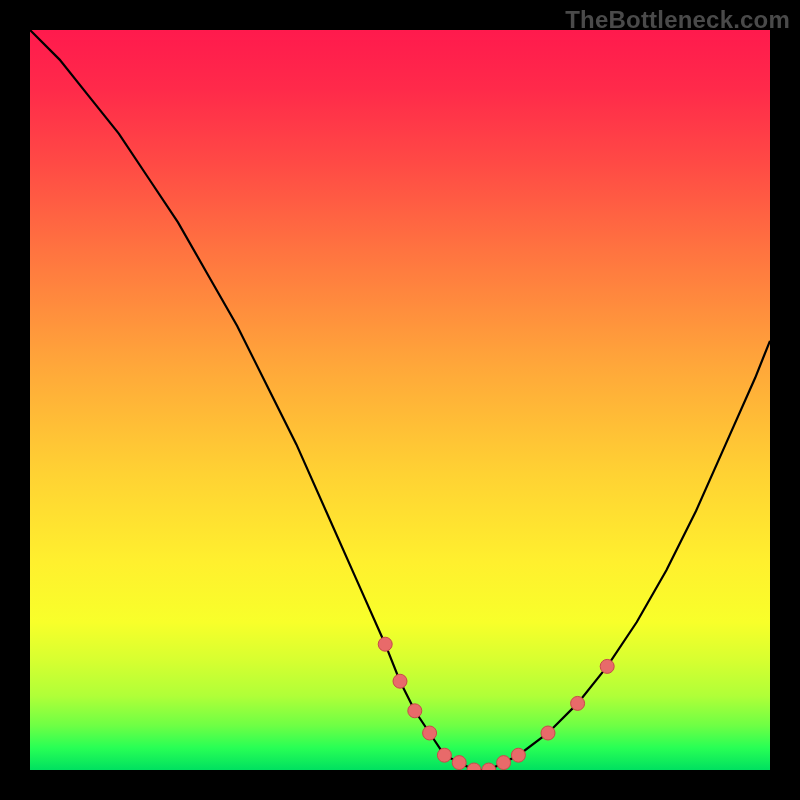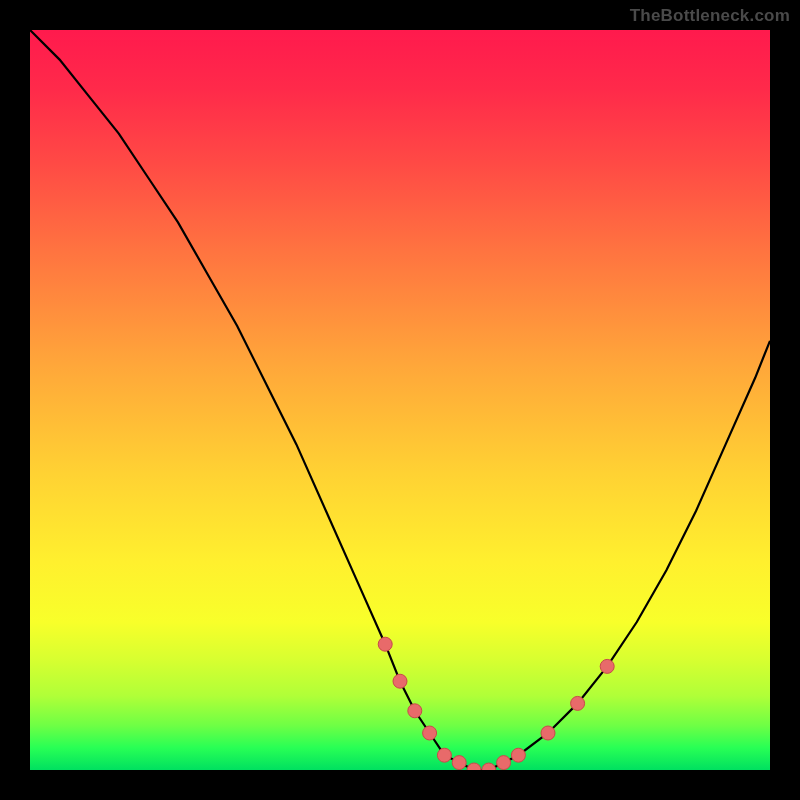--- a/index.html
+++ b/index.html
@@ -30,21 +30,21 @@
       #b0ff38 90%,
       #6eff45 94%,
       #28ff55 97%,
       #00e060 100%);
   }
   .watermark {
     position: absolute;
     top: 6px;
     right: 10px;
     color: #4a4a4a;
-    font-size: 17px;
+    font-size: 24px;
     font-weight: 600;
     letter-spacing: 0.2px;
     font-family: Arial, Helvetica, sans-serif;
   }
   svg.plot {
     position: absolute;
     left: 30px;
     top: 30px;
     width: 740px;
     height: 740px;

